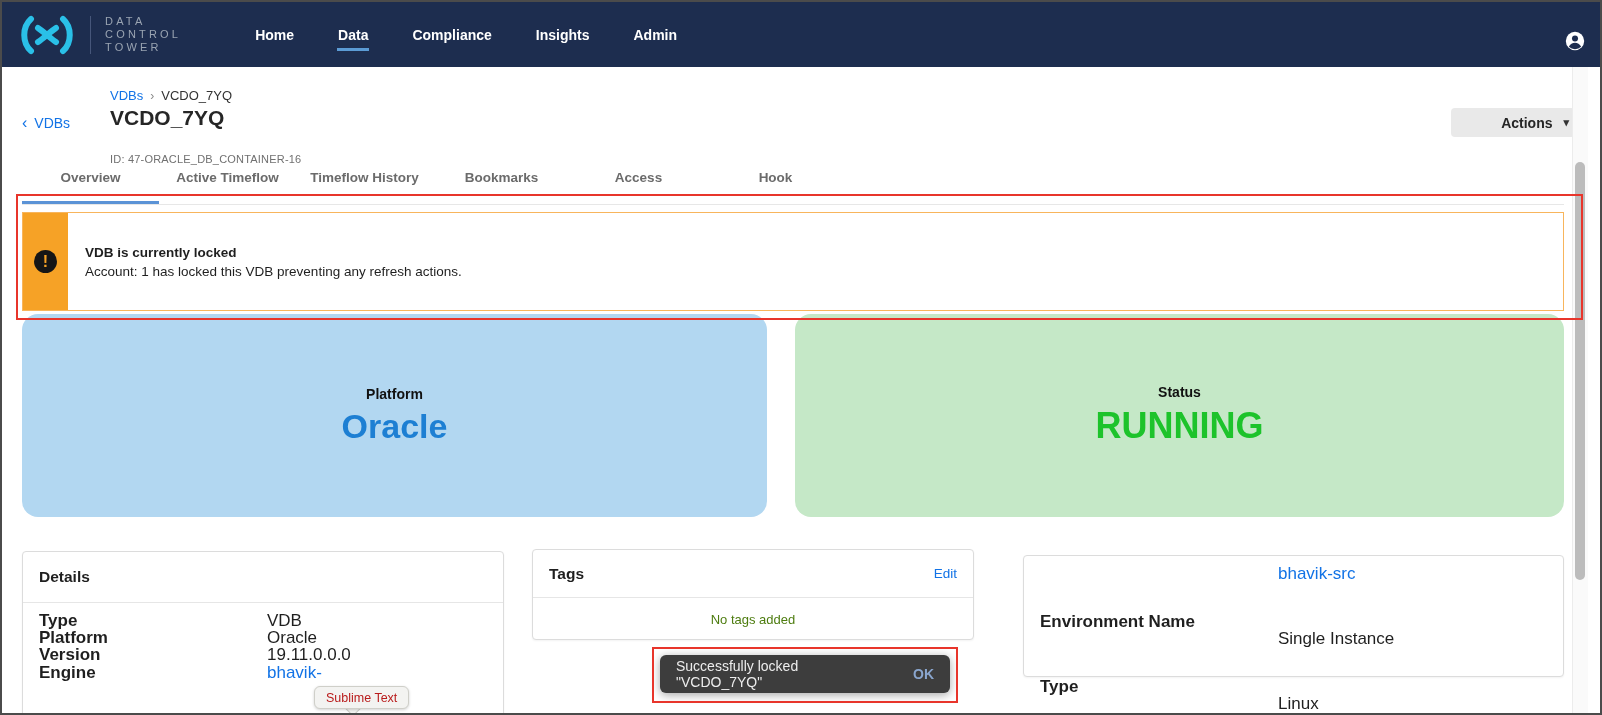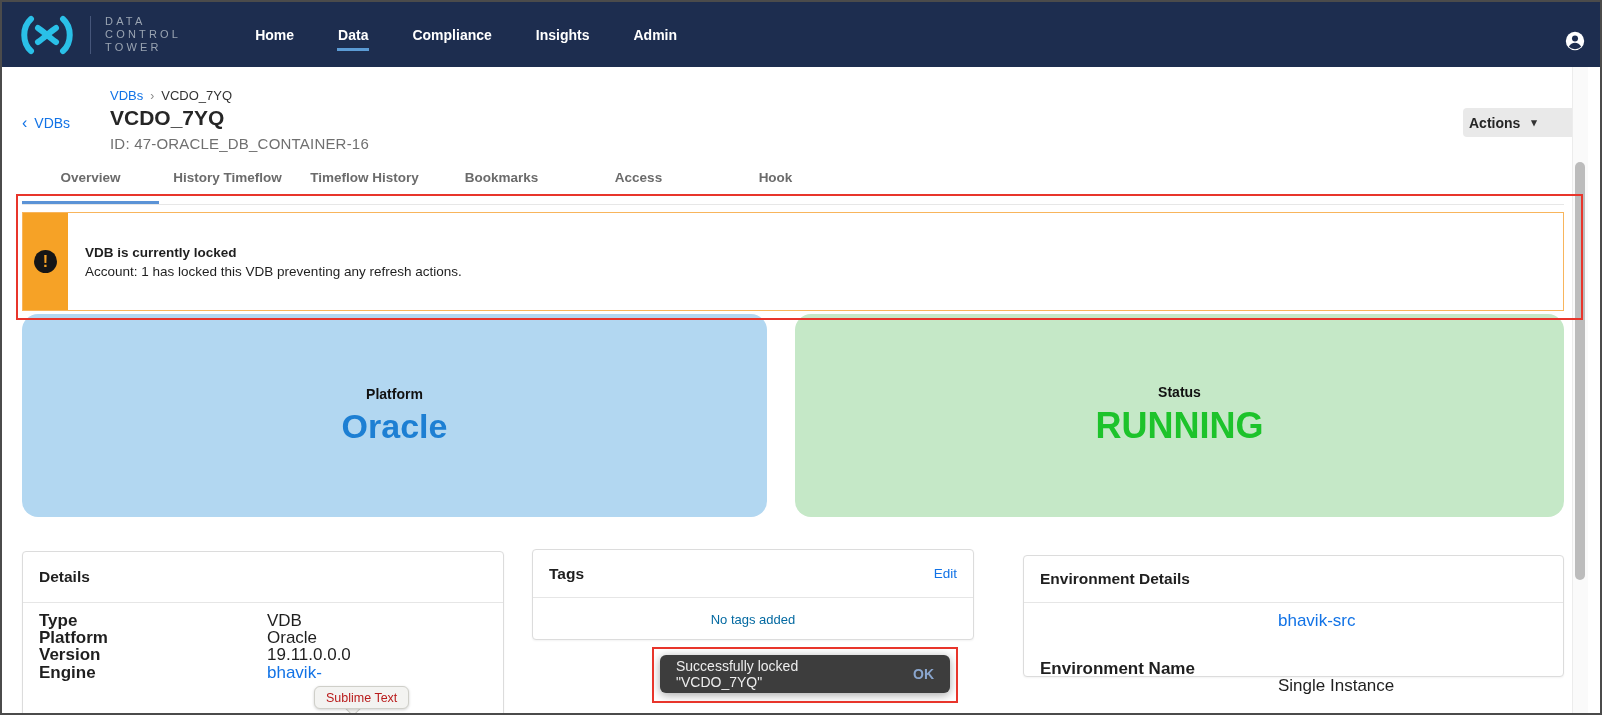--- a/index.html
+++ b/index.html
@@ -18,23 +18,23 @@
   .nav-item.active::after{content:"";position:absolute;left:-1px;right:-1px;bottom:-8px;height:3px;background:#5b9bd5;}
   .account{position:absolute;right:14px;top:28px;cursor:pointer;line-height:0;}
   
   .back-link{position:absolute;left:20px;top:113px;color:#1273e6;font-size:14px;cursor:pointer;display:flex;gap:7px;align-items:center;}
   .back-chevron{font-size:16px;line-height:14px;}
   .breadcrumb{position:absolute;left:108px;top:86px;font-size:13px;display:flex;gap:7px;align-items:center;}
   .breadcrumb .crumb-link{color:#1273e6;cursor:pointer;}
   .breadcrumb .crumb-sep{color:#8a8a8a;font-size:12px;}
   .breadcrumb .crumb-current{color:#333;}
   .page-title{position:absolute;left:108px;top:104px;font-size:21px;font-weight:700;color:#262626;}
-  .page-id{position:absolute;left:108px;top:133px;font-size:15px;color:#707070;letter-spacing:.2px;}
+  .page-id{position:absolute;left:108px;top:151px;font-size:11px;color:#707070;letter-spacing:.2px;}
   .actions-btn{position:absolute;left:1449px;top:106px;width:124px;height:29px;background:#e9e9e9;border:none;border-radius:4px;
-    display:flex;align-items:center;justify-content:flex-start;gap:11px;font-family:inherit;font-weight:700;font-size:14px;color:#262626;cursor:pointer;margin-left:12px;}
+    display:flex;align-items:center;justify-content:flex-end;gap:11px;font-family:inherit;font-weight:700;font-size:14px;color:#262626;cursor:pointer;}
   .actions-caret{font-size:11px;color:#333;}
   
   .tabs{position:absolute;left:20px;top:168px;display:flex;}
   .tab{width:137px;text-align:center;font-size:13.5px;font-weight:600;color:#6b6b6b;cursor:pointer;}
   .tabs-divider{position:absolute;left:20px;top:202px;width:1542px;height:1px;background:#e7e7e7;}
   .tab-underline{position:absolute;left:20px;top:199px;width:137px;height:3px;background:#5b93d6;}
   
   .annotation{position:absolute;border:2px solid #e8352b;box-sizing:border-box;z-index:40;pointer-events:none;background:transparent;}
   .annotation-alert{left:14px;top:192px;width:1567px;height:126px;}
   .annotation-toast{left:650px;top:645px;width:306px;height:56px;}
@@ -61,21 +61,21 @@
   .panel-env{left:1021px;top:553px;width:541px;height:122px;}
   .panel-env .panel-header{height:46px;}
   .panel-body{padding:9px 16px 0 16px;}
   .kv-row{display:flex;font-size:17px;line-height:17.2px;}
   .kv-label{font-weight:700;color:#1f1f1f;flex:none;}
   .panel-details .kv-label{width:228px;}
   .panel-env .kv-label{width:238px;margin-top:48px;}
   .kv-value{color:#1f1f1f;}
   .kv-value.link{color:#1273e6;cursor:pointer;}
   .edit-link{font-size:13.5px;font-weight:400;color:#1273e6;cursor:pointer;}
-  .tags-empty{display:flex;align-items:center;justify-content:center;height:42px;font-size:13px;color:#0369a1;}
+  .tags-empty{display:flex;align-items:center;justify-content:center;height:42px;font-size:13px;color:#4d7c0f;}
   
   .toast{position:absolute;left:658px;top:653px;width:290px;height:38px;background:#3d3d3d;border-radius:6px;z-index:35;
     display:flex;align-items:center;justify-content:space-between;padding:0 16px;box-sizing:border-box;box-shadow:0 2px 10px rgba(0,0,0,.35);}
   .toast-msg{color:#ededed;font-size:14px;}
   .toast-ok{background:none;border:none;font-family:inherit;color:#8aa6ce;font-weight:700;font-size:14px;cursor:pointer;padding:0;margin-left:40px;}
   
   .tooltip{position:absolute;left:312px;top:684px;height:23px;min-width:92px;box-sizing:border-box;padding:0 11px;background:#f3f3f1;border:1px solid #cfcfc9;
     border-radius:6px;display:flex;align-items:center;justify-content:center;font-size:12.5px;color:#b91c1c;z-index:32;box-shadow:0 1px 3px rgba(0,0,0,.18);}
   .tooltip-tail{position:absolute;left:345px;top:700px;width:11px;height:11px;background:#f3f3f1;border-right:1px solid #cfcfc9;border-bottom:1px solid #cfcfc9;transform:rotate(45deg);z-index:31;}
   
@@ -129,21 +129,21 @@
   </div>
   <h1 class="page-title" style="margin:0">VCDO_7YQ</h1>
   <div class="page-id">ID: 47-ORACLE_DB_CONTAINER-16</div>
   <button class="actions-btn">
     <span>Actions</span>
     <span class="actions-caret">▾</span>
   </button>
 
   <div class="tabs">
     <div class="tab">Overview</div>
-    <div class="tab">History Timeflow</div>
+    <div class="tab">Active Timeflow</div>
     <div class="tab">Timeflow History</div>
     <div class="tab">Bookmarks</div>
     <div class="tab">Access</div>
     <div class="tab">Hook</div>
   </div>
   <div class="tabs-divider"></div>
   <div class="tab-underline"></div>
 
   <div class="alert">
     <div class="alert-strip">
@@ -190,23 +190,20 @@
 
   <section class="panel panel-tags">
     <div class="panel-header">
       <span>Tags</span>
       <a class="edit-link">Edit</a>
     </div>
     <div class="tags-empty">No tags added</div>
   </section>
 
   <section class="panel panel-env">
-    <div class="panel-header">
-      <span>Environment Details</span>
-    </div>
     <div class="panel-body">
       <div class="kv-row">
         <span class="kv-label">Environment Name</span>
         <span class="kv-value link">bhavik-src</span>
       </div>
       <div class="kv-row">
         <span class="kv-label">Type</span>
         <span class="kv-value">Single Instance</span>
       </div>
       <div class="kv-row">

